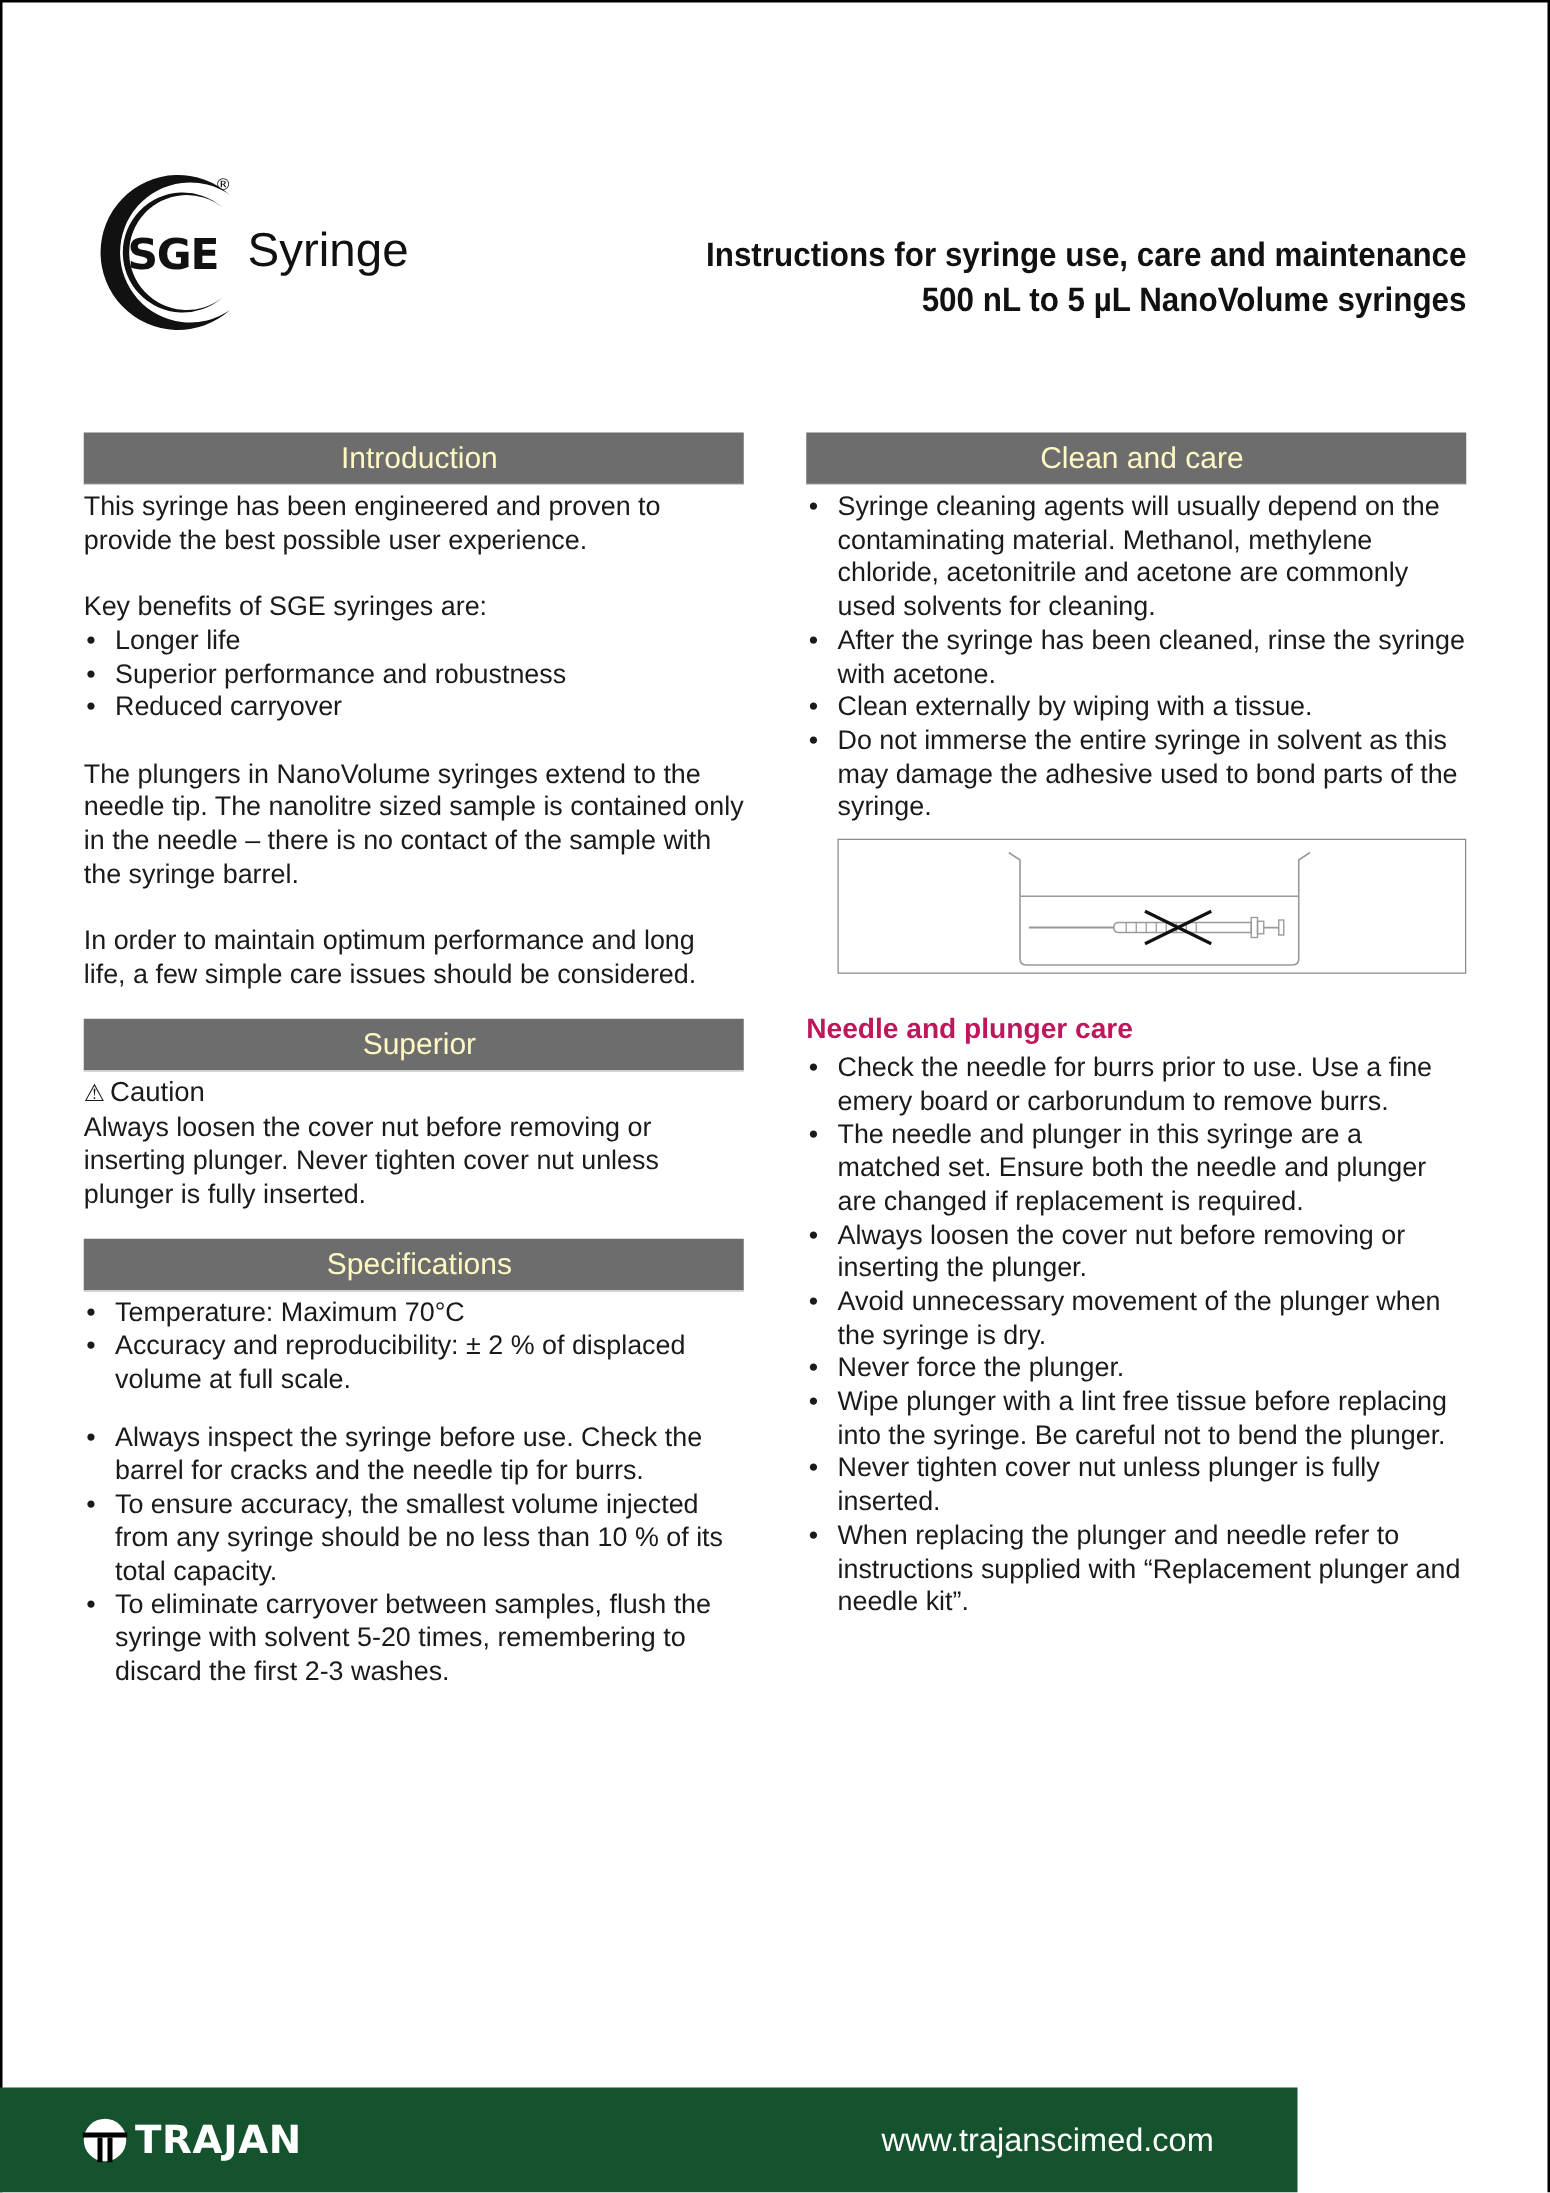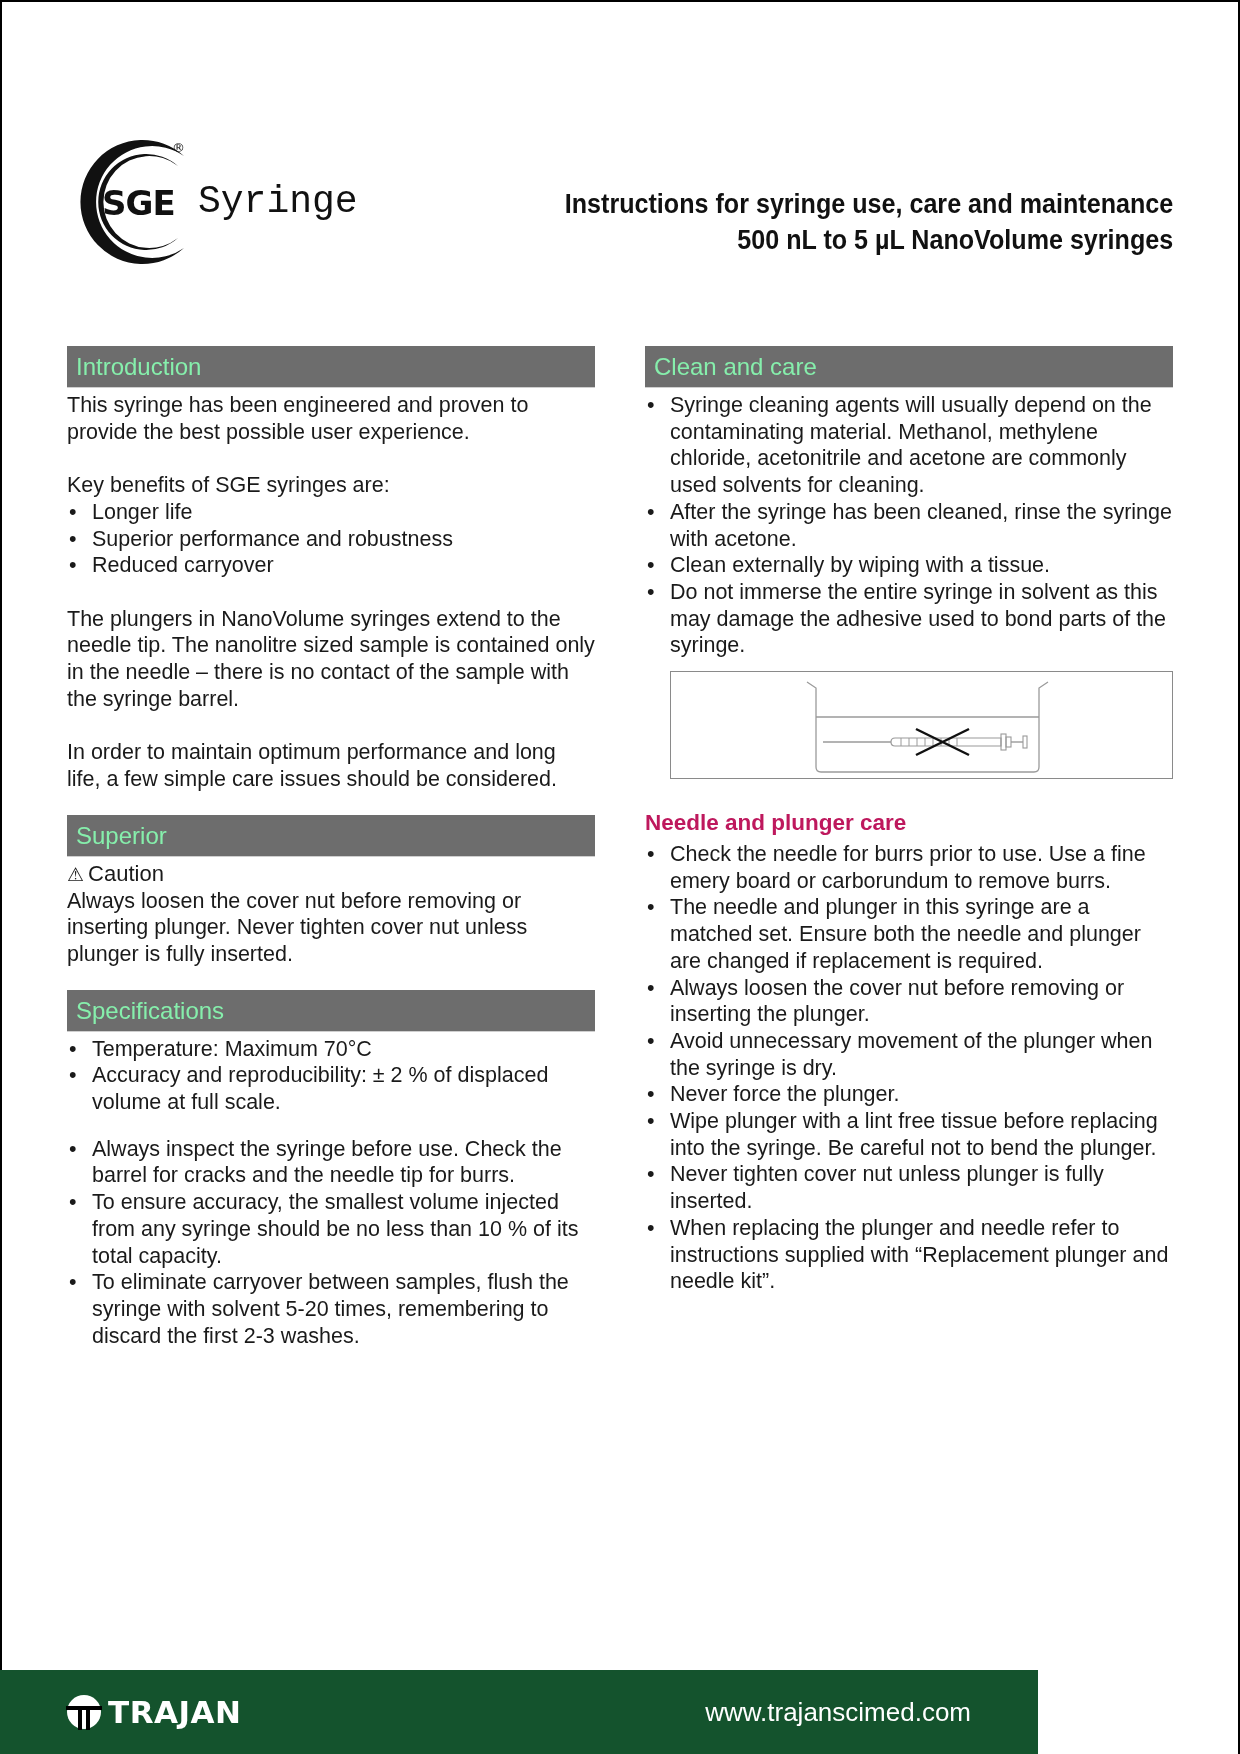--- a/index.html
+++ b/index.html
@@ -15,35 +15,35 @@
       border-top: 2px solid #000; border-left: 2px solid #000; border-right: 2px solid #000;
       pointer-events: none;
     }
     
     .logo {
       position: absolute; left: 66px; top: 138px; width: 290px; height: 128px;
     }
     .logo svg { position: absolute; left: 0; top: 0; }
     .logo .wordmark {
       position: absolute; left: 132px; top: 42px;
-      font-family: Liberation Mono, monospace; font-size: 38px; color: #111;
+      font-family: Liberation Sans, sans-serif; font-size: 38px; color: #111;
       letter-spacing: 0px;
     }
     .doc-title {
       position: absolute; right: 67px; top: 186px; text-align: right;
       font-family: "Liberation Sans", sans-serif; font-weight: bold; font-size: 27px;
       line-height: 36px; color: #111; transform: scaleX(0.93); transform-origin: right top;
     }
     
     .col { position: absolute; top: 346px; width: 528px; }
     .col-left { left: 67px; }
     .col-right { left: 645px; }
     .sec-head {
-      background: #6d6d6d; color: #86efac; font-size: 24px; height: 42px;
-      line-height: 42px; padding-left: 9px; border-bottom: 1px solid #cfcfcf;
+      background: #6d6d6d; color: #fef9c3; font-size: 24px; height: 42px;
+      line-height: 42px; padding-left: 9px; border-bottom: 1px solid #cfcfcf; text-align: center;
     }
     .para { font-size: 21.5px; line-height: 26.7px; }
     .gap { height: 26.7px; }
     ul.bullets { list-style: none; }
     ul.bullets li {
       position: relative; padding-left: 25px; font-size: 21.5px; line-height: 26.7px;
     }
     ul.bullets li .dot {
       position: absolute; left: 2px; top: 0; font-size: 21.5px;
     }

